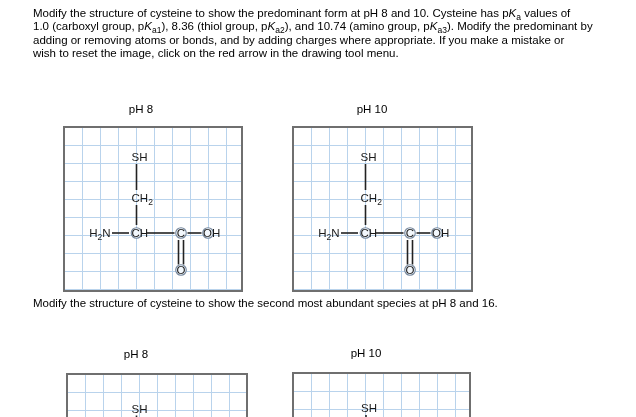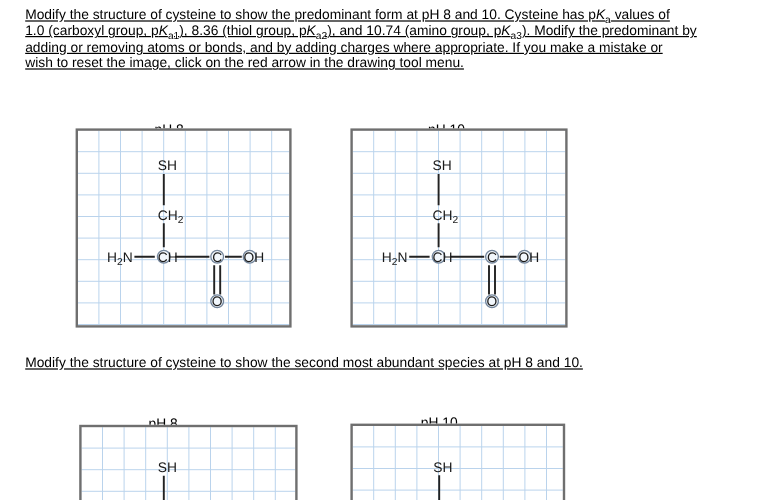--- a/index.html
+++ b/index.html
@@ -2,41 +2,42 @@
 <html><head>
 <meta charset="utf-8">
 <style>
   html,body{margin:0;padding:0;}
   body{
     width:636px;height:417px;position:relative;overflow:hidden;
     background:#ffffff;color:#000;
     font-family:"Liberation Sans","DejaVu Sans",sans-serif;
   }
   .statement{
-    position:absolute;left:21px;
-    font-size:11.5px;line-height:13.4px;color:#000;text-decoration:underline;
+    position:absolute;left:33px;
+    font-size:11.5px;line-height:13.4px;color:#000;
   }
   .statement .line{white-space:nowrap;}
   .statement sub{font-size:8.5px;line-height:0;}
   .statement .it{font-style:italic;}
   #statement-1{top:7px;}
   #statement-2{top:297px;}
   .ph-label{
     position:absolute;font-size:11.5px;color:#000;
     transform:translateX(-50%);white-space:nowrap;margin-top:16px;
   }
   .canvas{
     position:absolute;box-sizing:border-box;
     background-color:#ffffff;
     background-image:
       linear-gradient(to right,#b9d3ec 1px,transparent 1px),
       linear-gradient(to bottom,#b9d3ec 1px,transparent 1px);
     background-size:18px 18px;
     background-position:-1px -1px;
     border:2px solid #6f6f6f;
+    margin-top:19px;
   }
   .canvas svg{position:absolute;left:0;top:0;}
   text{font-family:"Liberation Sans","DejaVu Sans",sans-serif;fill:#1a1a1a;}
 </style>
 </head>
 <body>
 
 <div id="statement-1" class="statement">
     <div class="line"><span>Modify the structure of cysteine to show the predominant form at pH 8 and 10. Cysteine has p</span><span class="it">K</span><sub>a</sub><span> values of</span></div>
     <div class="line"><span>1.0 (carboxyl group, p</span><span class="it">K</span><sub>a1</sub><span>), 8.36 (thiol group, p</span><span class="it">K</span><sub>a2</sub><span>), and 10.74 (amino group, p</span><span class="it">K</span><sub>a3</sub><span>). Modify the predominant by</span></div>
@@ -90,21 +91,21 @@
         <text x="-26" y="80" text-anchor="end" fill="#1a1a1a"><tspan dy="0" font-size="11.5">H</tspan><tspan dy="3" font-size="8.5">2</tspan><tspan dy="-3" font-size="11.5">N</tspan></text>
         <text x="-5" y="80" text-anchor="start" fill="#1a1a1a"><tspan dy="0" font-size="11.5">CH</tspan></text>
         <text x="44.5" y="80" text-anchor="middle" fill="#1a1a1a"><tspan dy="0" font-size="11.5">C</tspan></text>
         <text x="44.5" y="117" text-anchor="middle" fill="#1a1a1a"><tspan dy="0" font-size="11.5">O</tspan></text>
         <text x="66.5" y="80" text-anchor="start" fill="#1a1a1a"><tspan dy="0" font-size="11.5">OH</tspan></text>
       </g>
     </svg>
 </div>
 
 <div id="statement-2" class="statement">
-    <div class="line"><span>Modify the structure of cysteine to show the second most abundant species at pH 8 and 10.</span></div>
+    <div class="line"><span>Modify the structure of cysteine to show the second most abundant species at pH 8 and 16.</span></div>
   </div>
 
 <div class="ph-label" style="left:136px;top:332px;">pH 8</div>
 <div class="ph-label" style="left:366px;top:331px;">pH 10</div>
 
 <div class="canvas" style="left:66px;top:354px;width:182px;height:166px;">
   <svg width="178" height="162">
       <g transform="translate(68.5,33.5)">
         <line x1="0" y1="7" x2="0" y2="33" stroke="#222222" stroke-width="1.6"></line>
         <line x1="0" y1="48" x2="0" y2="68" stroke="#222222" stroke-width="1.6"></line>

